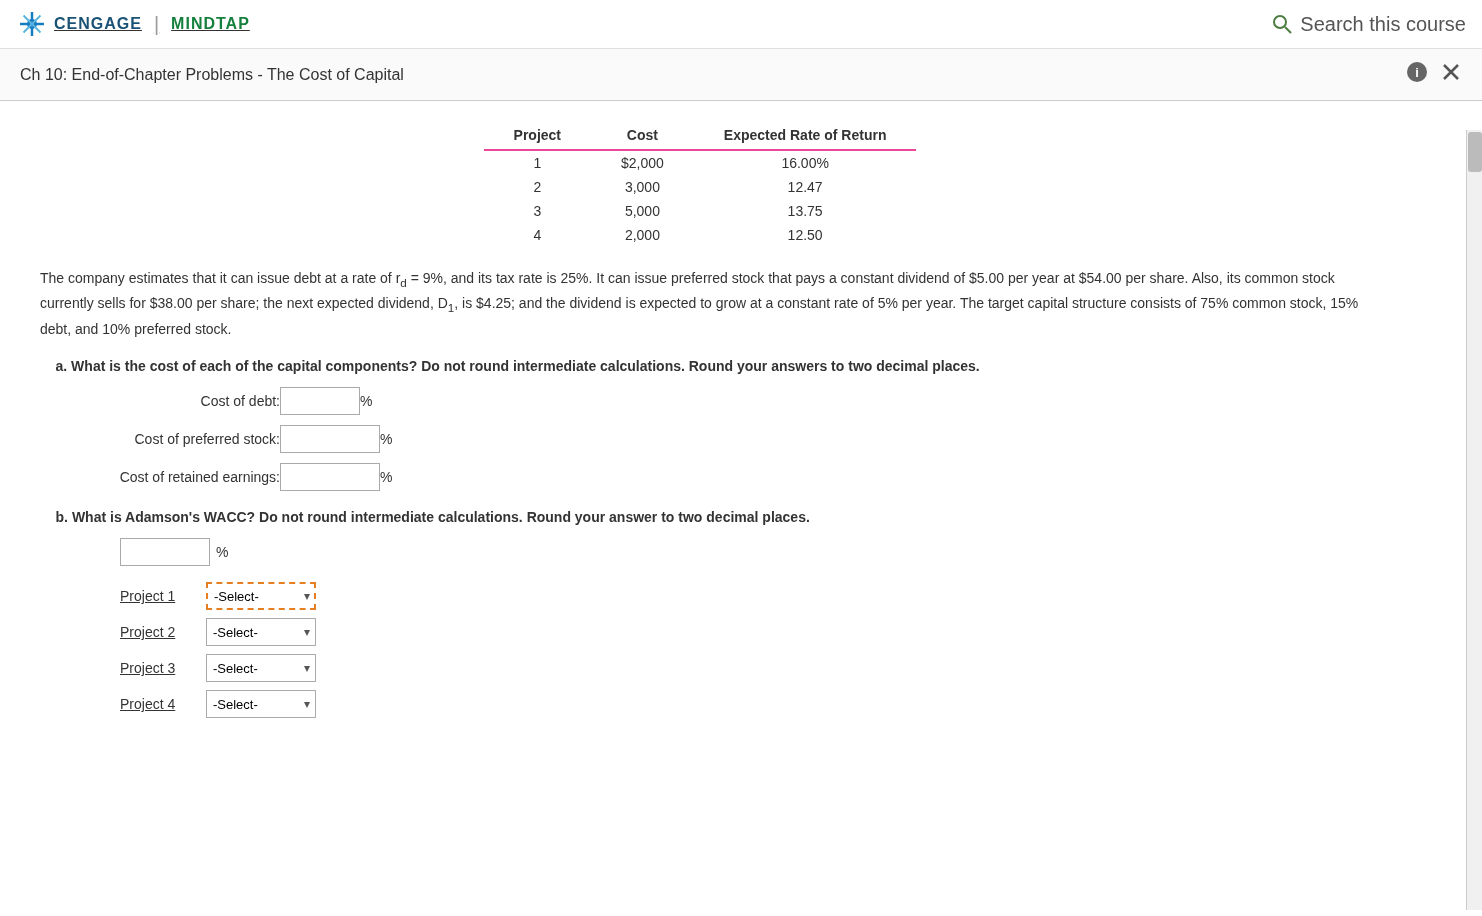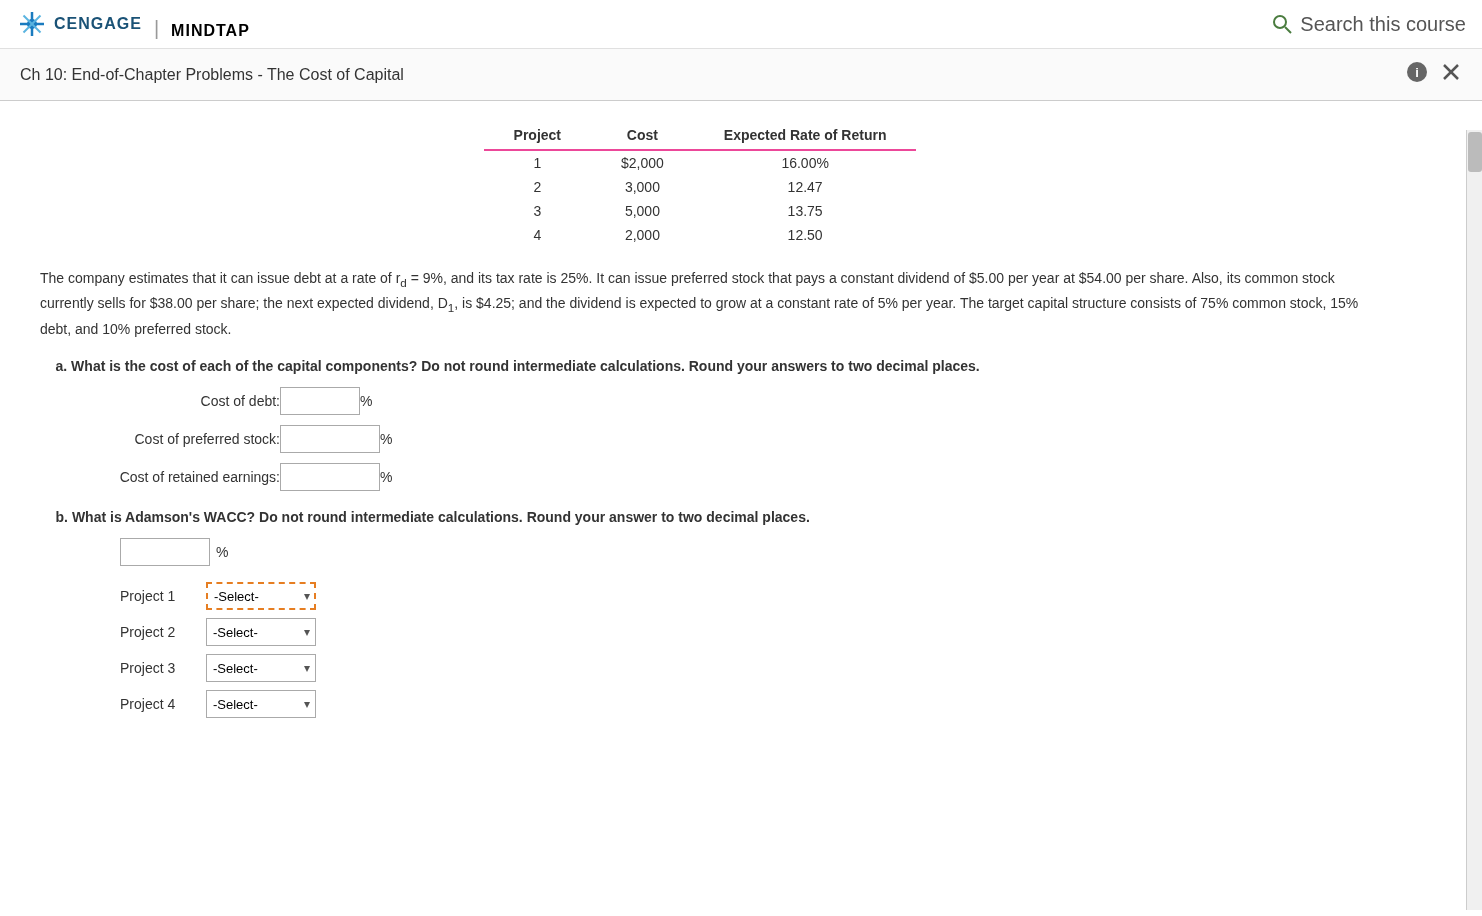--- a/index.html
+++ b/index.html
@@ -9,22 +9,23 @@
     .top-nav {
       display: flex;
       align-items: center;
       justify-content: space-between;
       padding: 8px 16px;
       border-bottom: 1px solid #e0e0e0;
       background: #fff;
     }
     .brand {
       display: flex;
-      align-items: flex-end;
+      align-items: center;
       gap: 8px;
+      text-decoration: underline;
     }
     .brand-logo {
       display: flex;
       align-items: center;
       gap: 6px;
     }
     .logo-icon {
       width: 32px;
       height: 32px;
     }
@@ -35,21 +36,21 @@
       letter-spacing: 1px;
     }
     .divider-brand {
       color: #999;
       font-size: 20px;
       margin: 0 4px;
     }
     .mindtap-text {
       font-size: 16px;
       font-weight: 700;
-      color: #000000;
+      color: #15803d;
       letter-spacing: 1px;
     }
     .search-area {
       display: flex;
       align-items: center;
       gap: 8px;
       color: #4a7c3f;
     }
     .search-area .search-text {
       color: #555;
@@ -159,20 +160,21 @@
 
     
     .project-rows {
       margin: 12px 0 12px 80px;
     }
     .project-row {
       display: flex;
       align-items: center;
       gap: 16px;
       margin-bottom: 8px;
+      text-decoration: underline;
     }
     .project-label {
       min-width: 70px;
     }
     .select-input {
       width: 110px;
       height: 28px;
       font-size: 13px;
       border: 1px solid #aaa;
       cursor: pointer;

